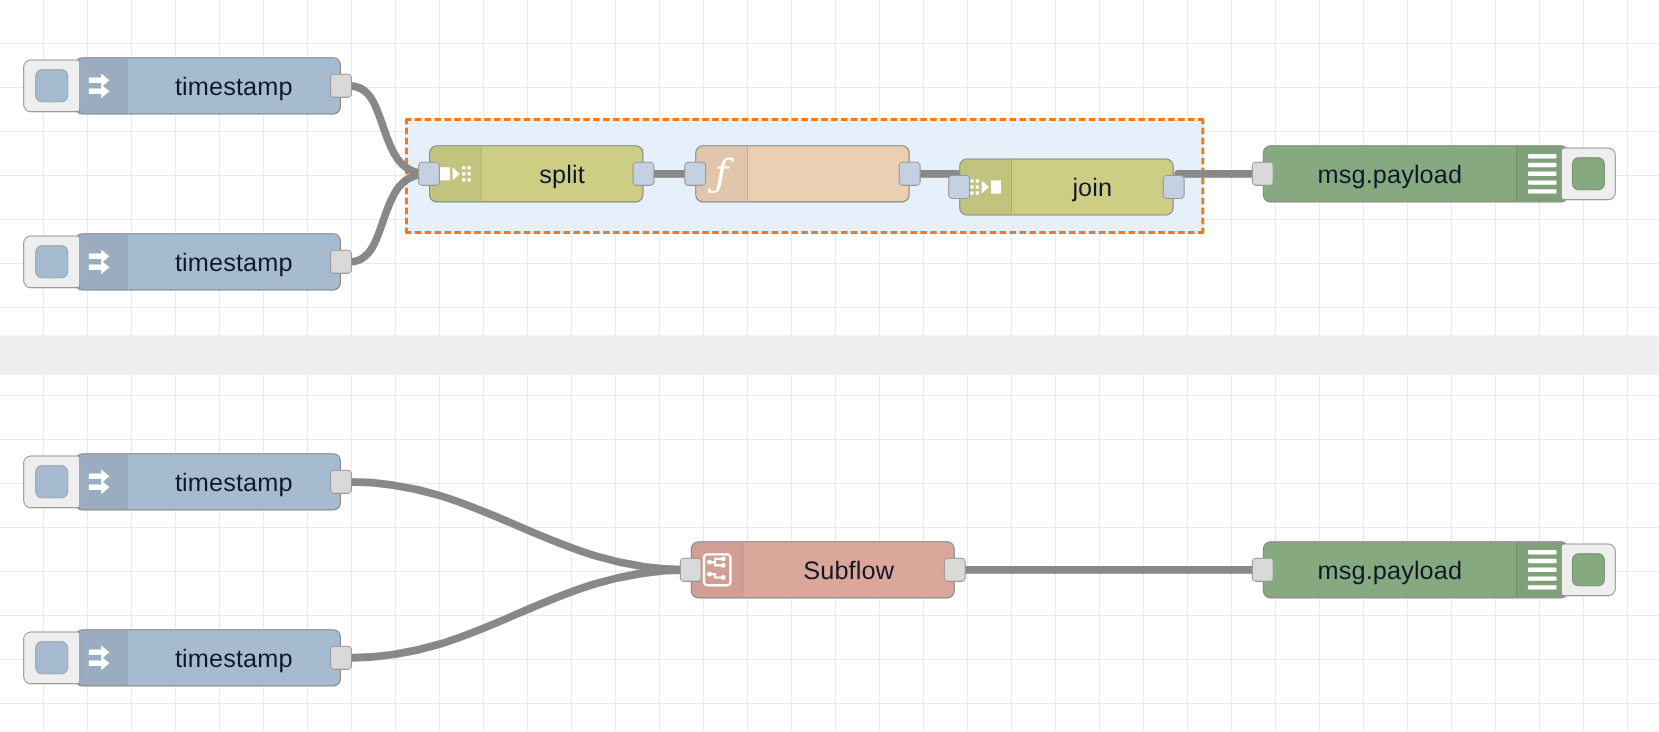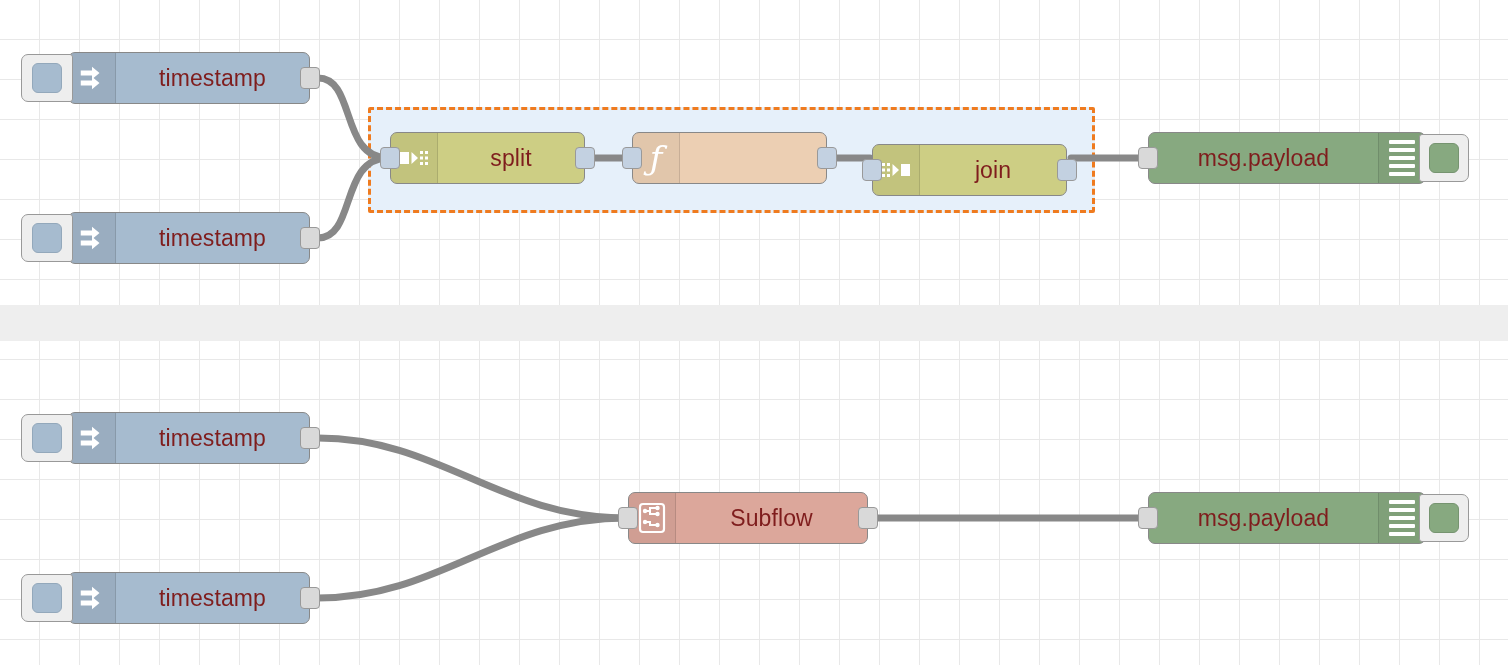--- a/index.html
+++ b/index.html
@@ -66,21 +66,21 @@
     border-radius: 6px 0 0 6px;
     background: rgba(0,0,0,0.04);
     flex: 0 0 46px;
   }
   .node-label {
     flex: 1 1 auto;
     display: flex;
     align-items: center;
     justify-content: center;
     font-size: 23px;
-    color: #7f1d1d;
+    color: #0f172a;
     padding: 0 12px;
     white-space: nowrap;
     letter-spacing: 0.1px;
   }
   
   .port {
     position: absolute;
     width: 20px;
     height: 22px;
     background: #d9d9d9;

